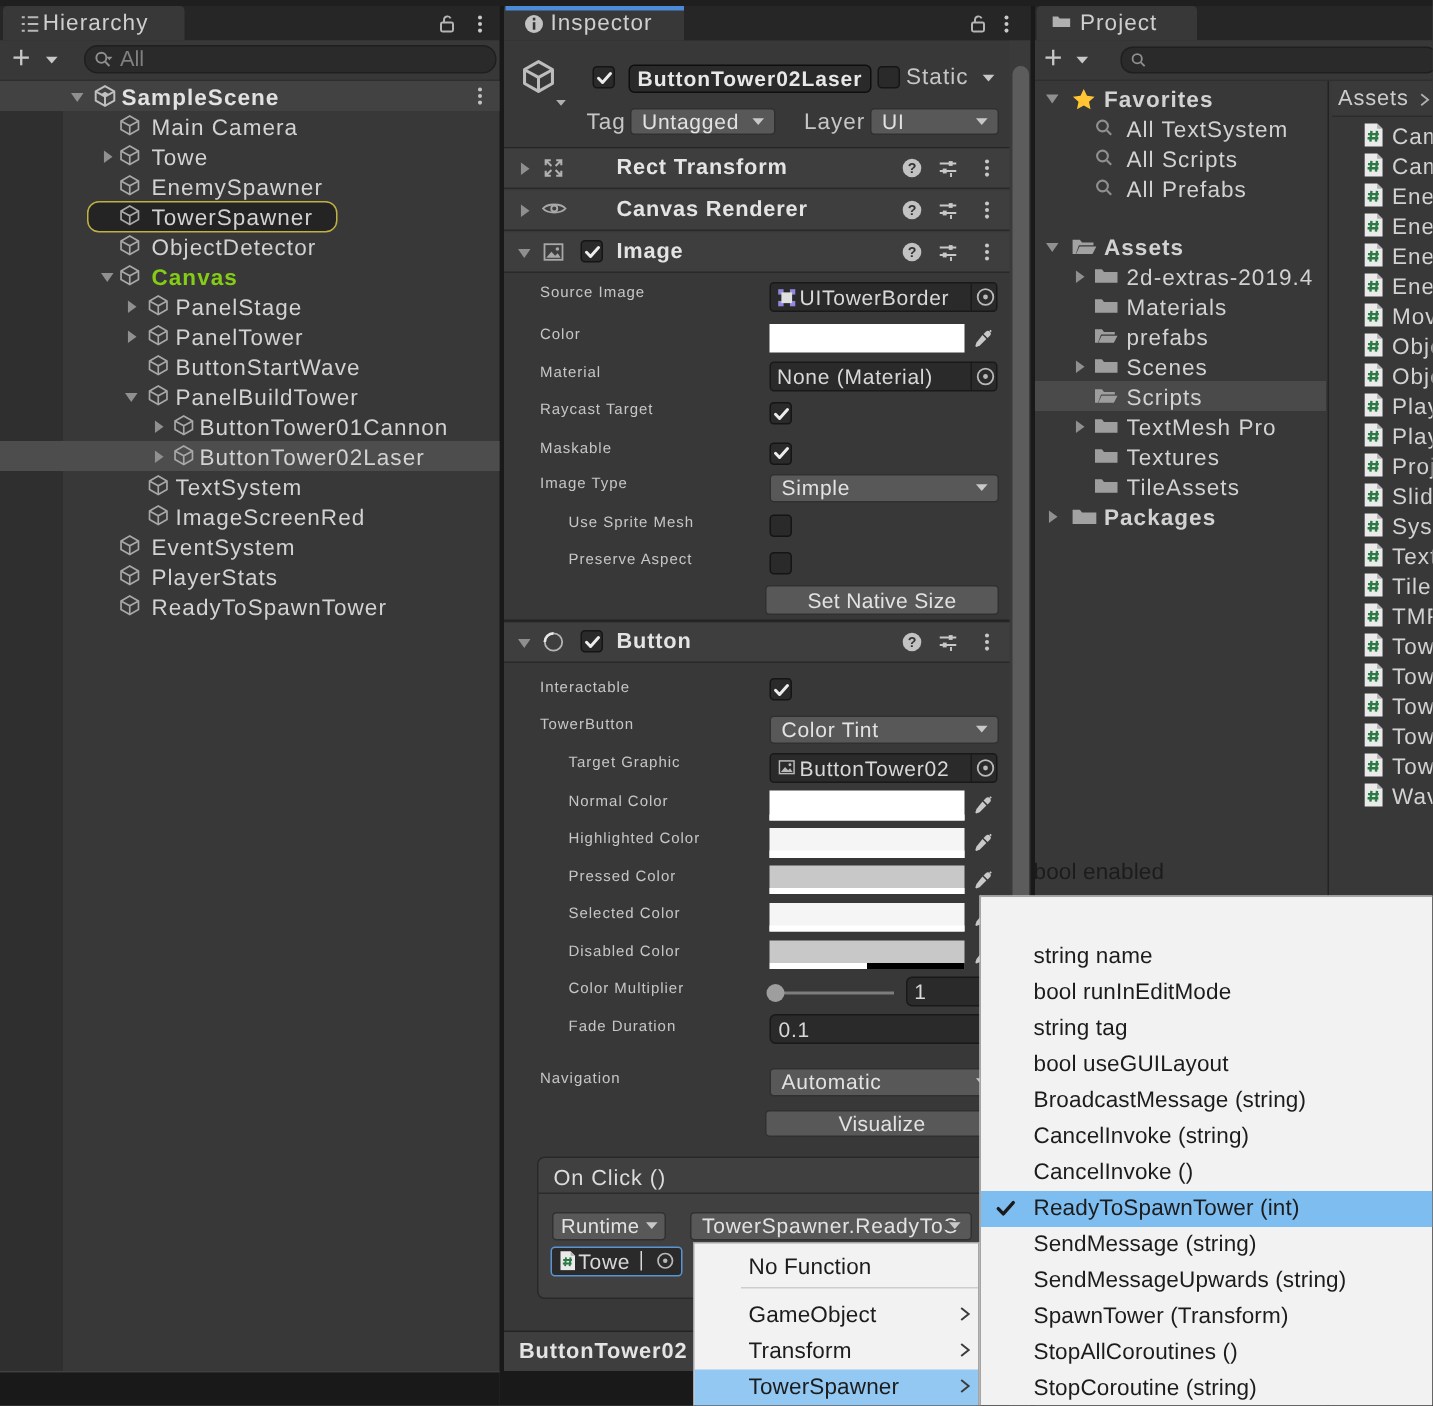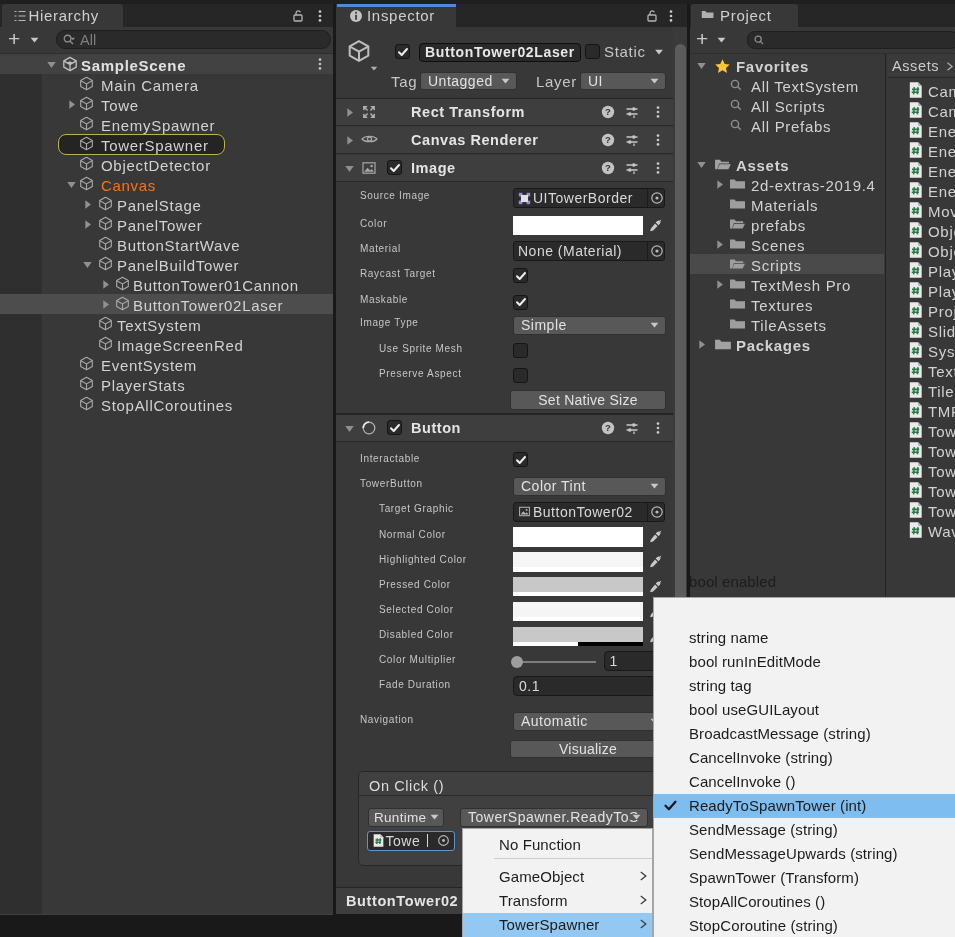--- a/index.html
+++ b/index.html
@@ -132,21 +132,21 @@
     <svg width="11" height="11" viewBox="0 0 10 10">
       <path d="M1.2 2.8h7.6L5 8.2z" fill="#909090"></path>
     </svg>
   </div>
 <div class="r" style="left:79px;top:176px">
     <svg width="15" height="15" viewBox="0 0 16 16">
       <path d="M8 1.4 14.2 4.9v6.2L8 14.6 1.8 11.1V4.9Z" fill="none" stroke="#a8a8a8" stroke-width="1.2" stroke-linejoin="round"></path>
       <path d="M2 5.1 8 8.4l6-3.3M8 8.4v6" fill="none" stroke="#a8a8a8" stroke-width="1.2"></path>
     </svg>
   </div>
-<div class="a t" style="left:101px;top:176.5px;font-weight:normal;color:#f97316">Canvas</div>
+<div class="a t" style="left:101px;top:176.5px;font-weight:bold;color:#84cc16">Canvas</div>
 <div class="r" style="left:82px;top:199px">
     <svg width="11" height="11" viewBox="0 0 10 10">
       <path d="M3 1.2l5.2 3.8L3 8.8z" fill="#909090"></path>
     </svg>
   </div>
 <div class="r" style="left:98px;top:196px">
     <svg width="15" height="15" viewBox="0 0 16 16">
       <path d="M8 1.4 14.2 4.9v6.2L8 14.6 1.8 11.1V4.9Z" fill="none" stroke="#a8a8a8" stroke-width="1.2" stroke-linejoin="round"></path>
       <path d="M2 5.1 8 8.4l6-3.3M8 8.4v6" fill="none" stroke="#a8a8a8" stroke-width="1.2"></path>
     </svg>
@@ -235,21 +235,21 @@
       <path d="M2 5.1 8 8.4l6-3.3M8 8.4v6" fill="none" stroke="#a8a8a8" stroke-width="1.2"></path>
     </svg>
   </div>
 <div class="a t" style="left:101px;top:376.5px;font-weight:normal;color:#d2d2d2">PlayerStats</div>
 <div class="r" style="left:79px;top:396px">
     <svg width="15" height="15" viewBox="0 0 16 16">
       <path d="M8 1.4 14.2 4.9v6.2L8 14.6 1.8 11.1V4.9Z" fill="none" stroke="#a8a8a8" stroke-width="1.2" stroke-linejoin="round"></path>
       <path d="M2 5.1 8 8.4l6-3.3M8 8.4v6" fill="none" stroke="#a8a8a8" stroke-width="1.2"></path>
     </svg>
   </div>
-<div class="a t" style="left:101px;top:396.5px;font-weight:normal;color:#d2d2d2">StopAllCoroutines</div>
+<div class="a t" style="left:101px;top:396.5px;font-weight:normal;color:#d2d2d2">ReadyToSpawnTower</div>
 <div class="a" style="left:336px;top:0;width:351px;height:27px;background:#262626"></div>
 <div class="a" style="left:336px;top:4px;width:120px;height:23px;background:#383838;border-radius:2px 2px 0 0"></div>
 <div class="a" style="left:336.5px;top:4px;width:119px;height:2.8px;background:#4c8bda"></div>
 <div class="r" style="left:349px;top:9px">
     <svg width="14" height="14" viewBox="0 0 14 14">
       <circle cx="7" cy="7" r="6" fill="#c2c2c2"></circle>
       <rect x="6.2" y="5.8" width="1.7" height="5" fill="#353535"></rect>
       <rect x="6.2" y="2.8" width="1.7" height="1.8" fill="#353535"></rect>
     </svg>
   </div>

